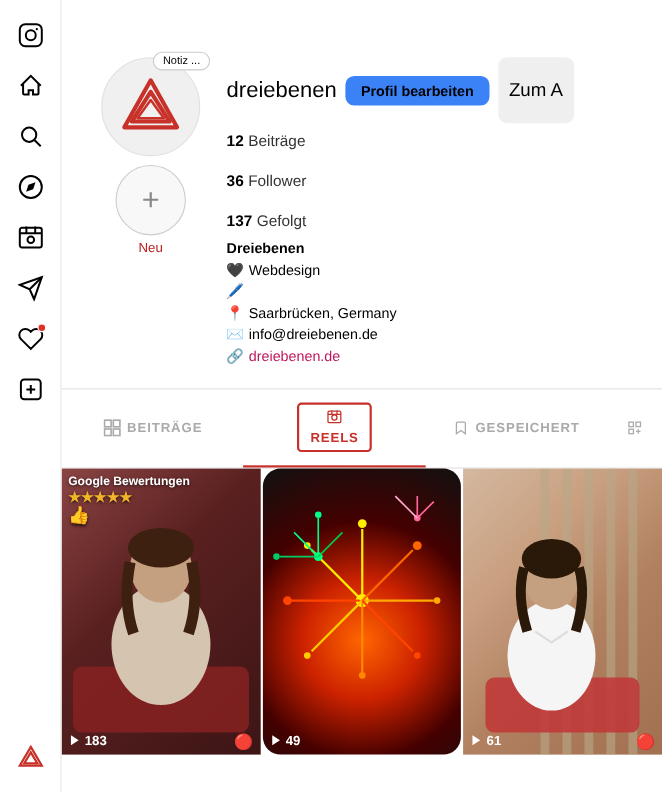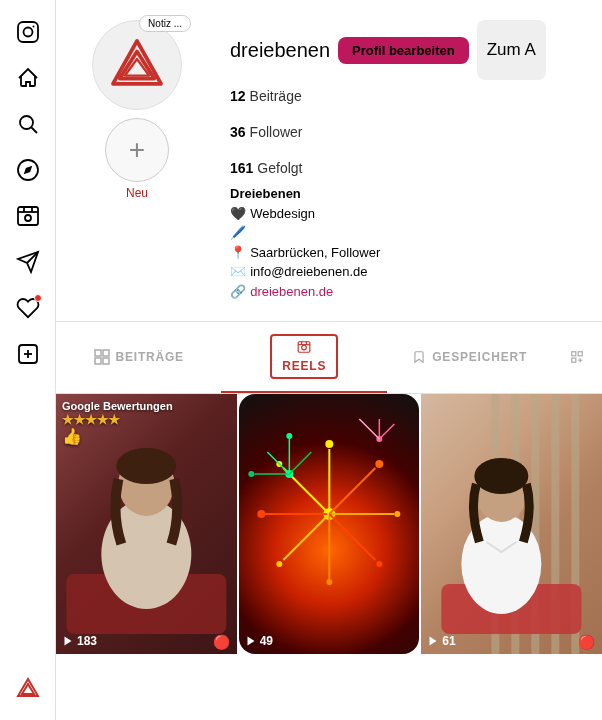--- a/index.html
+++ b/index.html
@@ -40,21 +40,22 @@
       flex: 1;
       height: 720px;
       overflow-y: auto;
       background: #fff;
     }
 
     
     .profile-header {
       padding: 20px 16px 12px 16px;
       display: flex;
-      gap: 28px;
+      gap: 4px;
+      margin-top: 32px;
     }
 
     .profile-left {
       display: flex;
       flex-direction: column;
       align-items: center;
       gap: 8px;
       min-width: 130px;
     }
 
@@ -129,21 +130,21 @@
       flex-wrap: wrap;
     }
 
     .username {
       font-size: 20px;
       font-weight: 400;
       color: #000;
     }
 
     .edit-btn {
-      background: #be185d;
+      background: #3b82f6;
       border: none;
       border-radius: 8px;
       padding: 6px 14px;
       font-size: 13px;
       font-weight: 600;
       cursor: pointer;
     }
 
     .zum-btn {
       background: #efefef;
@@ -376,37 +377,37 @@
       <div class="stats-row">
         <div class="stat-item">
           <span class="stat-num">12</span>
           <span class="stat-label">Beiträge</span>
         </div>
         <div class="stat-item">
           <span class="stat-num">36</span>
           <span class="stat-label">Follower</span>
         </div>
         <div class="stat-item">
-          <span class="stat-num">161</span>
+          <span class="stat-num">137</span>
           <span class="stat-label">Gefolgt</span>
         </div>
       </div>
 
       <div class="bio-section">
         <div class="bio-name">Dreiebenen</div>
         <div class="bio-line">
           <span>🖤</span>
           <span>Webdesign</span>
         </div>
         <div class="bio-line">
           <span>🖊️</span>
         </div>
         <div class="bio-line">
           <span>📍</span>
-          <span>Saarbrücken, Follower</span>
+          <span>Saarbrücken, Germany</span>
         </div>
         <div class="bio-line">
           <span>✉️</span>
           <span>info@dreiebenen.de</span>
         </div>
         <div class="bio-line">
           <span>🔗</span>
           <a class="bio-link" href="#">dreiebenen.de</a>
         </div>
       </div>

